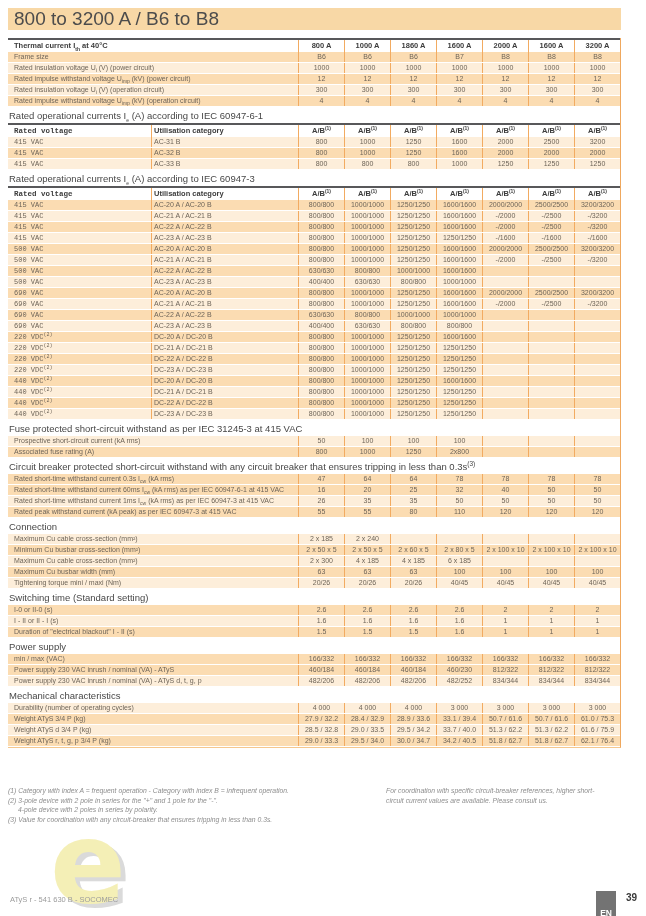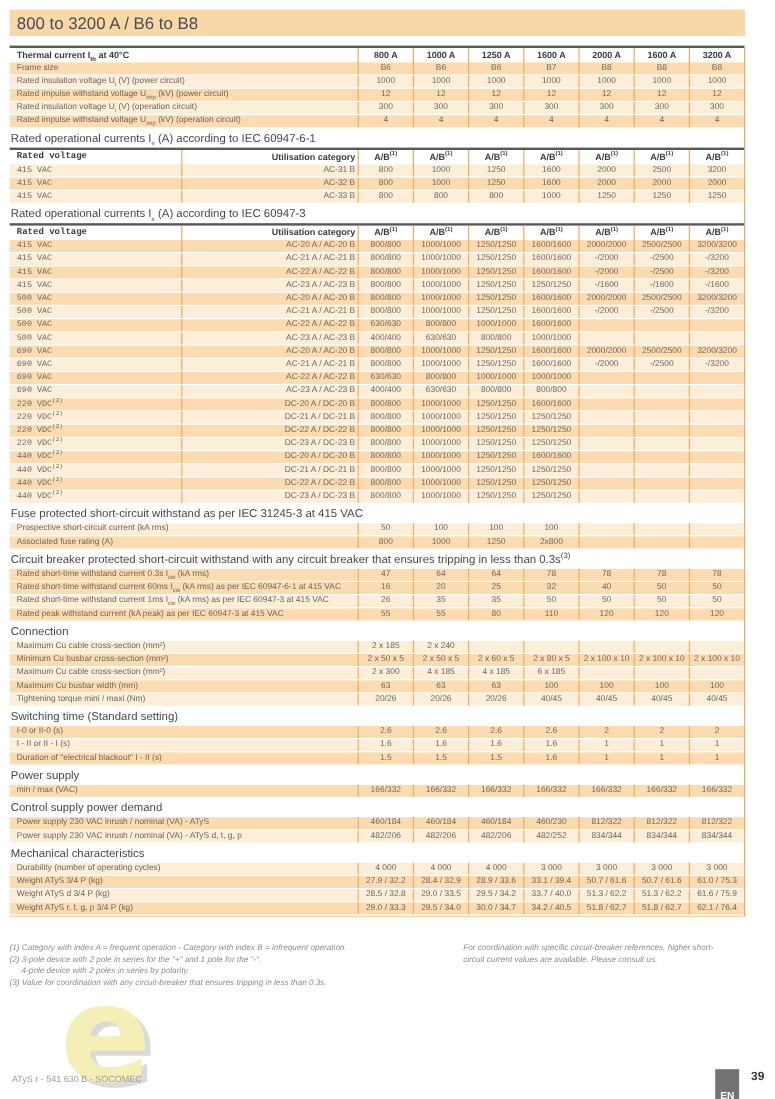--- a/index.html
+++ b/index.html
@@ -1,30 +1,30 @@
 <!DOCTYPE html>
 <html><head>
 <meta charset="utf-8">
 <style>
   html,body{margin:0;padding:0;}
   body{width:646px;height:916px;background:#fff;font-family:"Liberation Sans",sans-serif;position:relative;overflow:hidden;}
   .titlebar{position:absolute;left:8px;top:8px;width:613px;height:22px;background:#f8d8a6;color:#4c4c4c;
-    font-size:14px;line-height:22px;padding-left:6px;box-sizing:border-box;}
+    font-size:19px;line-height:22px;padding-left:6px;box-sizing:border-box;}
   #table-wrap{position:absolute;left:8px;top:38px;width:613px;border-right:1px solid #efa85e;border-bottom:1px solid #f5c78d;box-sizing:border-box;}
   .sec-title{background:#fff;font-size:9.5px;color:#474747;padding:4px 0 2px 1px;line-height:10px;}
   .row{display:flex;border-bottom:1px solid #fff;min-height:11px;box-sizing:border-box;font-size:7px;color:#6e6559;align-items:stretch;}
   .row.dark{background:#fbdcb2;}
   .row.light{background:#fdeeda;}
   .row.hdr{background:#fff;border-top:2px solid #58585a;min-height:13px;border-bottom:none;}
   .c{display:flex;align-items:center;box-sizing:border-box;padding:1px 2px;}
   .c .t{display:inline;line-height:8px;}
   .hdr .c .t{line-height:10px;}
   .lbl{width:290px;padding-left:6px;}
   .lbl1{width:143px;padding-left:6px;font-family:Liberation Mono, monospace;}
-  .lbl2{width:147px;justify-content:flex-end;text-align:center;border-left:1px solid #f2ab61;}
+  .lbl2{width:147px;justify-content:flex-start;text-align:center;border-left:1px solid #f2ab61;}
   .val{flex:1 1 0;justify-content:center;text-align:center;border-left:1px solid #f2ab61;}
   .b .t{font-weight:bold;color:#3c3c3c;font-size:7.5px;}
   sub{font-size:5px;line-height:0;}
   sup{font-size:5px;line-height:0;vertical-align:super;}
   .sec-title sup{font-size:6.5px;}
   .footnotes{position:absolute;left:8px;top:786px;width:613px;display:flex;font-style:italic;color:#8d8d8d;font-size:6.8px;line-height:9.5px;}
   .fn-left{width:378px;}
   .fn-right{width:225px;}
   .fn-line.ind{padding-left:10px;}
   .watermark{position:absolute;left:50px;top:820px;display:flex;opacity:0.55;pointer-events:none;}
@@ -49,21 +49,21 @@
         <div class="c lbl b">
           <span class="t">Thermal current I<sub>th</sub> at 40°C</span>
         </div>
         <div class="c val b">
           <span class="t">800 A</span>
         </div>
         <div class="c val b">
           <span class="t">1000 A</span>
         </div>
         <div class="c val b">
-          <span class="t">1250 A</span>
+          <span class="t">1860 A</span>
         </div>
         <div class="c val b">
           <span class="t">1600 A</span>
         </div>
         <div class="c val b">
           <span class="t">2000 A</span>
         </div>
         <div class="c val b">
           <span class="t">1600 A</span>
         </div>
@@ -1334,21 +1334,20 @@
         </div>
         <div class="c val">
           <span class="t">166/332</span>
         </div>
         <div class="c val">
           <span class="t">166/332</span>
         </div>
       </div>
     </div>
     <div class="section">
-      <div class="sec-title"><span class="t">Control supply power demand</span></div>
       <div class="row dark">
         <div class="c lbl">
           <span class="t">Power supply 230 VAC inrush / nominal (VA) - ATyS</span>
         </div>
         <div class="c val">
           <span class="t">460/184</span>
         </div>
         <div class="c val">
           <span class="t">460/184</span>
         </div>

